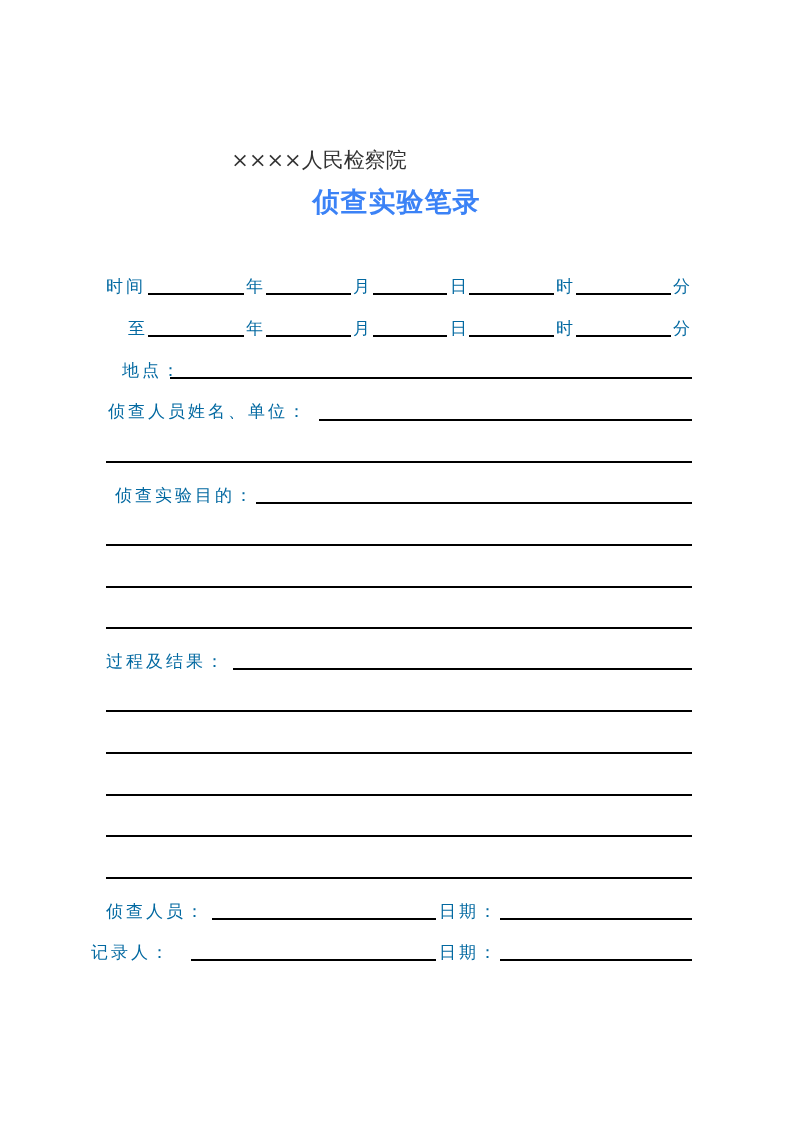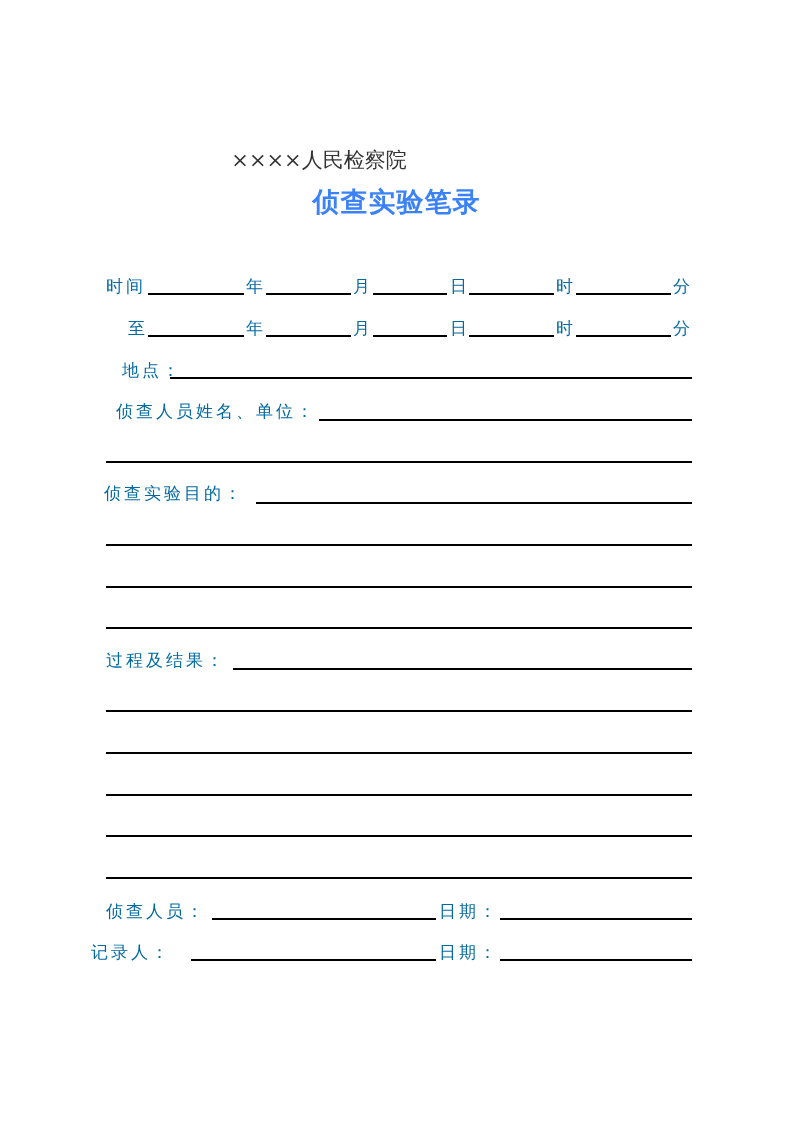--- a/index.html
+++ b/index.html
@@ -39,31 +39,31 @@
   <div class="abs uline" style="left:373px; top:335px; width:74px;"></div>
   <div class="abs lbl" style="left:450px; top:318px;">日</div>
   <div class="abs uline" style="left:469px; top:335px; width:85px;"></div>
   <div class="abs lbl" style="left:556px; top:318px;">时</div>
   <div class="abs uline" style="left:576px; top:335px; width:95px;"></div>
   <div class="abs lbl" style="left:673px; top:318px;">分</div>
 
   <div class="abs lbl" style="left:106px; top:360px;margin-left:16px;">地点：</div>
   <div class="abs uline" style="left:170px; top:377px; width:522px;"></div>
 
-  <div class="abs lbl" style="left:116px; top:401px;">侦查人员姓名、单位：</div>
+  <div class="abs lbl" style="left:108px; top:401px;">侦查人员姓名、单位：</div>
   <div class="abs uline" style="left:319px; top:419px; width:373px;"></div>
   <div class="abs uline" style="left:106px; top:461px; width:586px;"></div>
 
-  <div class="abs lbl" style="left:104px; top:485px;font-family:Liberation Mono, monospace;">侦查实验目的：</div>
+  <div class="abs lbl" style="left:115px; top:485px;">侦查实验目的：</div>
   <div class="abs uline" style="left:256px; top:502px; width:436px;"></div>
   <div class="abs uline" style="left:106px; top:544px; width:586px;"></div>
   <div class="abs uline" style="left:106px; top:586px; width:586px;"></div>
   <div class="abs uline" style="left:106px; top:627px; width:586px;"></div>
 
-  <div class="abs lbl" style="left:106px; top:651px;font-family:Liberation Serif, serif;">过程及结果：</div>
+  <div class="abs lbl" style="left:106px; top:651px;">过程及结果：</div>
   <div class="abs uline" style="left:233px; top:668px; width:459px;"></div>
   <div class="abs uline" style="left:106px; top:710px; width:586px;"></div>
   <div class="abs uline" style="left:106px; top:752px; width:586px;"></div>
   <div class="abs uline" style="left:106px; top:794px; width:586px;"></div>
   <div class="abs uline" style="left:106px; top:835px; width:586px;"></div>
   <div class="abs uline" style="left:106px; top:877px; width:586px;"></div>
 
   <div class="abs lbl" style="left:106px; top:901px;">侦查人员：</div>
   <div class="abs uline" style="left:212px; top:918px; width:224px;"></div>
   <div class="abs lbl" style="left:439px; top:901px;">日期：</div>

